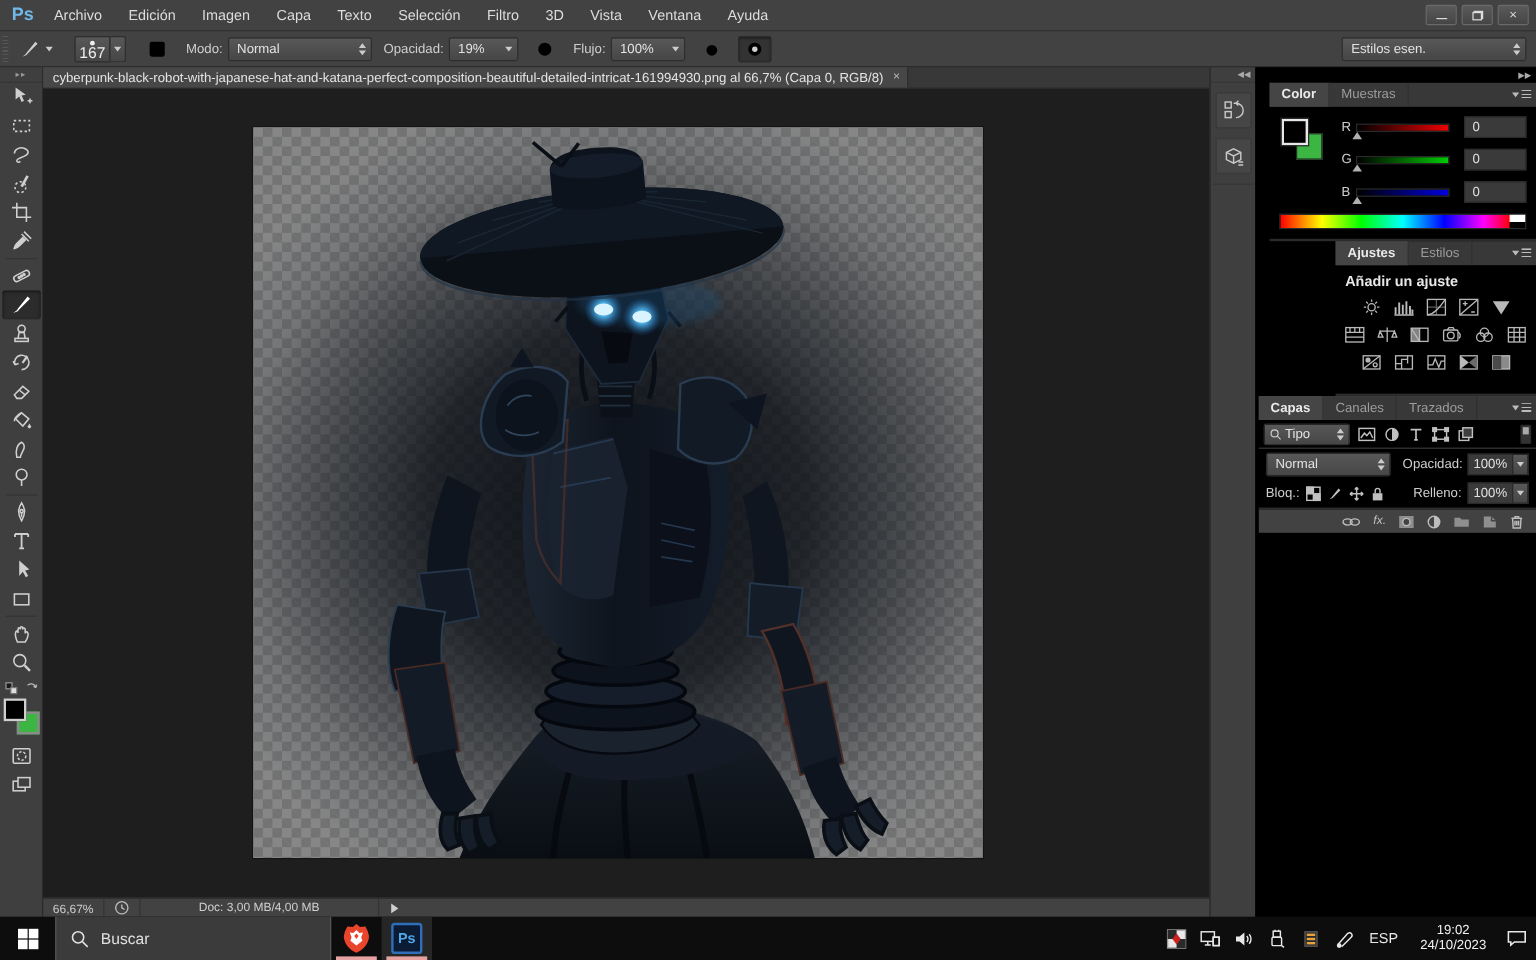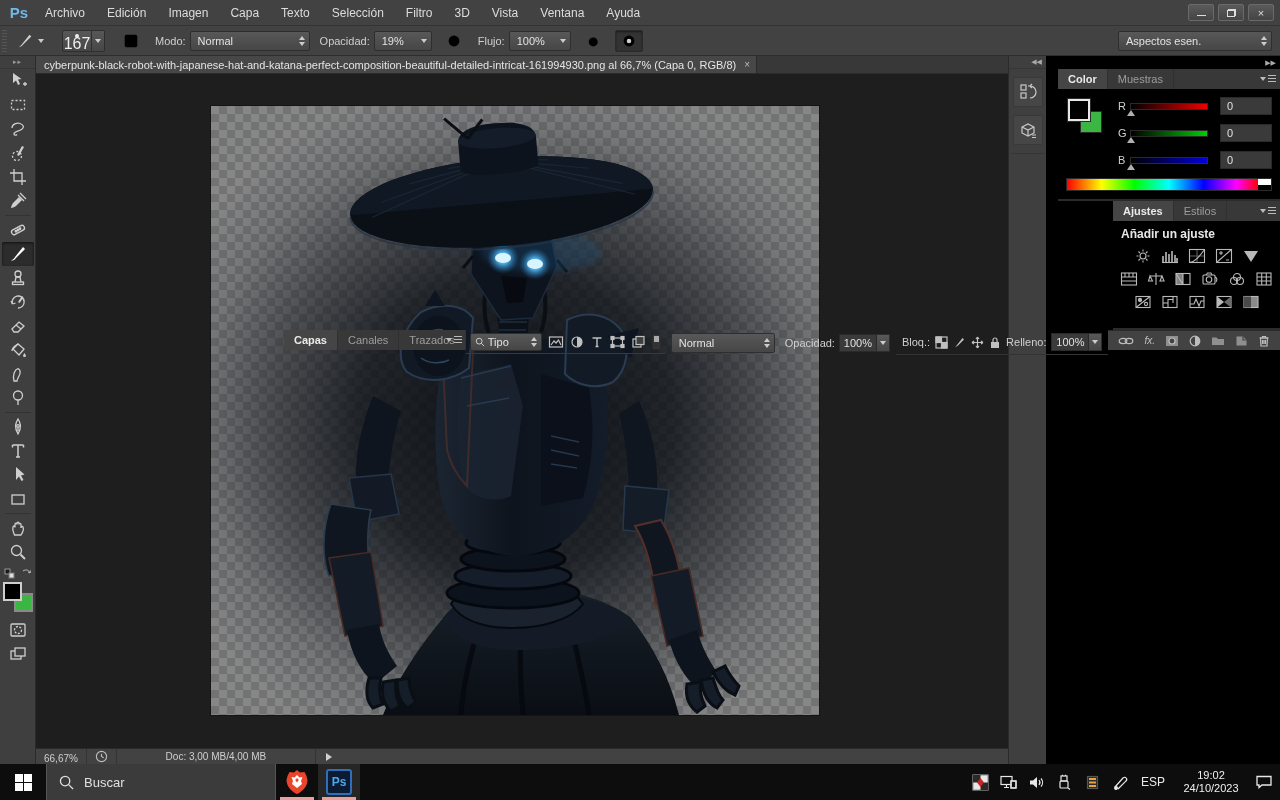--- a/index.html
+++ b/index.html
@@ -23,21 +23,21 @@
   .grip { width:5px; height:22px; margin:0 4px 0 2px; background:repeating-linear-gradient(#555 0 1px, transparent 1px 3px); }
   .ob-lbl { color:#cfcfcf; margin:0 4px 0 10px; font-size:11px; }
   .sel { background:linear-gradient(#585858,#464646); border:1px solid #2e2e2e; border-radius:2px; height:20px; display:flex; align-items:center; padding:0 4px 0 7px; color:#e2e2e2; }
   .sel .cu { margin-left:auto; padding-left:6px; display:flex; flex-direction:column; gap:2px; }
   .tri-u { width:0; height:0; border-left:3px solid transparent; border-right:3px solid transparent; border-bottom:4px solid #ccc; }
   .tri-d { width:0; height:0; border-left:3px solid transparent; border-right:3px solid transparent; border-top:4px solid #ccc; }
   .ob-btn { height:22px; display:flex; align-items:center; padding:0 3px; border:1px solid transparent; border-radius:2px; }
   .ob-btn.pressed { background:#333; border-color:#2a2a2a; box-shadow:inset 0 1px 2px rgba(0,0,0,.5); }
   .brushsize { width:30px; height:22px; background:linear-gradient(#585858,#464646); border:1px solid #2e2e2e; border-radius:2px 0 0 2px; display:flex; flex-direction:column; align-items:center; justify-content:center; position:relative; }
   .brushsize .dot { width:4px; height:4px; border-radius:50%; background:#eee; margin-bottom:1px; }
-  .brushsize .num { font-size:16px; color:#eee; line-height:9px; }
+  .brushsize .num { font-size:13px; color:#eee; line-height:9px; }
   .caretcol { width:13px; height:22px; background:linear-gradient(#585858,#464646); border:1px solid #2e2e2e; border-left:none; border-radius:0 2px 2px 0; display:flex; align-items:center; justify-content:center; }
   .ws-sel { position:absolute; right:8px; width:154px; }
 
   
   .toolbar { position:absolute; left:0; top:56px; width:36px; height:708px; background:#3f3f3f; border-right:1px solid #2b2b2b; display:flex; flex-direction:column; align-items:center; }
   .tb-head { width:100%; height:13px; display:flex; align-items:center; justify-content:center; color:#9a9a9a; font-size:7px; letter-spacing:1px; border-bottom:1px solid #363636; }
   .tool { width:32px; height:24px; display:flex; align-items:center; justify-content:center; border-radius:2px; }
   .tool svg { stroke:#cfcfcf; fill:none; stroke-width:1.3; }
   .tool.active { background:#2c2c2c; box-shadow:inset 0 1px 3px rgba(0,0,0,.6); }
   .tool.active svg { stroke:#fff; }
@@ -102,21 +102,21 @@
   .spec-end .k { position:absolute; bottom:0; right:0; width:13px; height:50%; background:#000; }
 
   
   .adj-body { padding:4px 6px 16px 6px; }
   .adj-title { font-weight:bold; color:#e8e8e8; font-size:12px; margin:2px 0 6px 2px; }
   .adj-row { display:flex; justify-content:center; gap:7px; margin-bottom:6px; }
   .adj { width:20px; height:17px; display:flex; align-items:center; justify-content:center; }
   .adj svg { stroke:#b9b9b9; fill:none; stroke-width:1.1; }
 
   
-  .lay-panel { flex:1; display:flex; flex-direction:row; border-bottom:none; }
+  .lay-panel { flex:1; display:flex; flex-direction:column; border-bottom:none; }
   .filter-row { height:24px; display:flex; align-items:center; padding:0 4px; gap:6px; border-bottom:1px solid #393939; }
   .tipo { width:72px; height:18px; background:linear-gradient(#585858,#464646); border:1px solid #2e2e2e; border-radius:2px; display:flex; align-items:center; padding:0 4px; gap:3px; color:#e2e2e2; }
   .f-ic { display:flex; align-items:center; }
   .f-ic svg { stroke:#c0c0c0; fill:none; stroke-width:1.2; }
   .f-toggle { margin-left:auto; width:9px; height:16px; background:#333; border:1px solid #2a2a2a; border-radius:1px; position:relative; }
   .f-toggle::before { content:""; position:absolute; left:1px; top:1px; width:5px; height:6px; background:#a9a9a9; }
   .blend-row { height:25px; display:flex; align-items:center; padding:0 6px; gap:4px; }
   .blend-sel { width:104px; }
   .mini-lbl { color:#cfcfcf; }
   .spin { display:flex; height:18px; }
@@ -243,21 +243,21 @@
         </svg>
     </div>
     <div class="ob-btn pressed" style="margin-left:6px">
       <svg width="20" height="18" viewBox="0 0 20 20">
           <circle cx="10" cy="10" r="6"></circle>
           <circle cx="10" cy="10" r="2.5" fill="#cfcfcf"></circle>
           <path d="M7 13 L16 4"></path>
         </svg>
     </div>
     <div class="sel ws-sel">
-      <span>Aspectos esen.</span>
+      <span>Estilos esen.</span>
       <span class="cu">
           <span class="tri-u"></span>
           <span class="tri-d"></span>
         </span>
     </div>
   </div>
 
   <div class="toolbar">
     <div class="tb-head">▸▸</div>
     <div class="tool">

